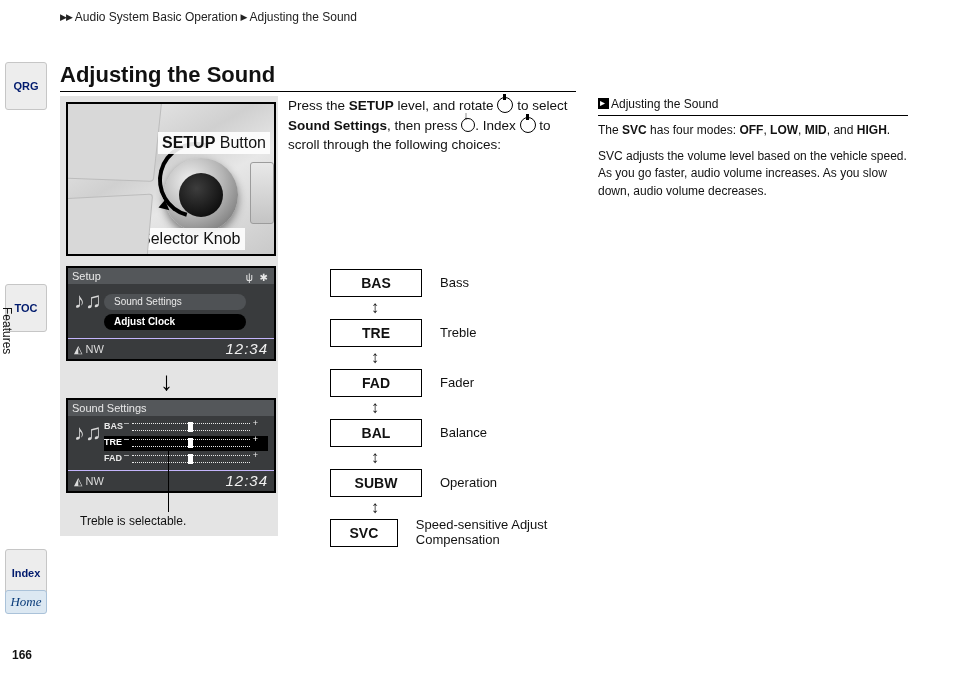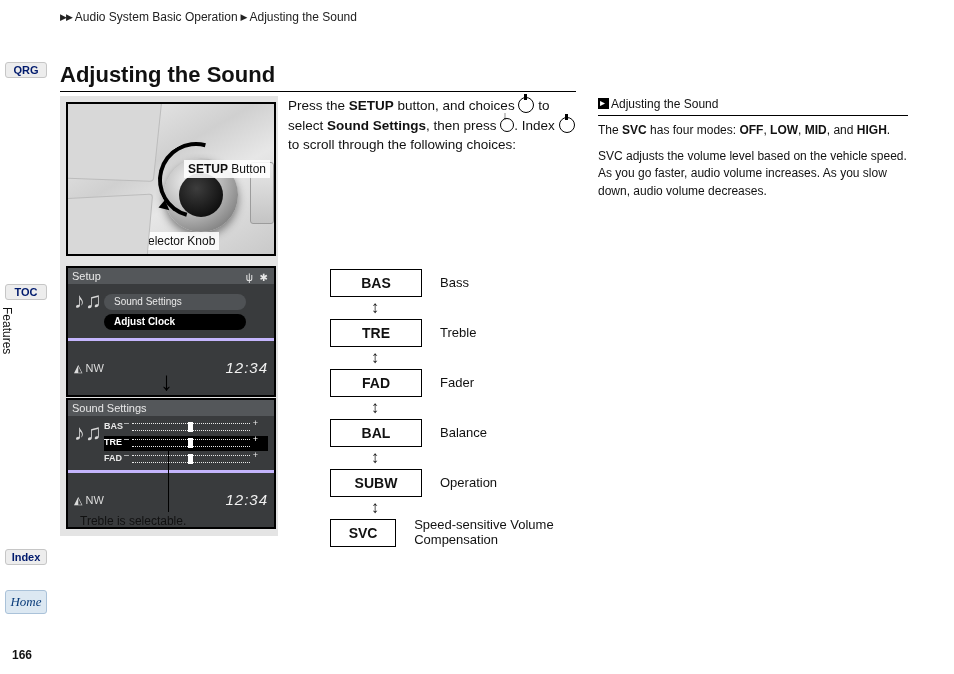--- a/index.html
+++ b/index.html
@@ -30,21 +30,21 @@
   .sidebtn {
     position: absolute;
     width: 40px;
     font-size: 11px;
     font-weight: bold;
     color: #001a6d;
     background: #ededed;
     border: 1px solid #c6c6c6;
     border-radius: 3px;
     text-align: center;
-    padding: 1px 0;
+    padding: 17px 0;
     cursor: pointer;
   }
   .homebtn {
     position: absolute;
     left: 5px;
     width: 40px;
     height: 22px;
     background: #dce8f2;
     border: 1px solid #aac2d9;
     border-radius: 3px;
@@ -128,24 +128,23 @@
   }
   .rot-arrow::after {
     content:""; position:absolute; left:-10px; bottom:16px;
     border:5px solid transparent; border-top:10px solid #000; transform:rotate(-20deg);
   }
 
   .callout {
     position: absolute;
     background: rgba(255,255,255,.88);
     padding: 2px 4px;
-    font-size: 12px;
+    font-size: 16px;
     text-align: center;
     white-space: nowrap;
-    margin-top: 28px;
   }
   .callout .b { font-weight: bold; }
 
   .screen {
     position: absolute;
     left: 6px;
     width: 206px;
     border: 2px solid #000;
     background: #393b3d;
     color: #d8d8d8;
@@ -155,22 +154,22 @@
   .scr-top .ic { position:absolute; right:4px; top:2px; letter-spacing:2px; font-size:10px;}
   .scr-body { height: 54px; position: relative; overflow:hidden;}
   .notes { position:absolute; left:6px; top:4px; font-size:22px;}
   .menurow {
     position:absolute; left:36px; width:132px; height:16px;
     background:#4f5255; border-radius:8px; font-size:10px; color:#e9e9e9;
     line-height:16px; padding-left:10px;
   }
   .menurow.active { background:#000; color:#fff; font-weight:bold; }
   .scr-foot {
-    height:18px; line-height:18px; position:relative; padding:18px 6px;
-    font-size:11px; color:#dcdcdc; border-top:3px solid #c4b5fd;
+    height:18px; line-height:18px; position:relative; padding:1px 6px;
+    font-size:11px; color:#dcdcdc; border-top:1px solid #c4b5fd;
   }
   .scr-foot .time { position:absolute; right:6px; font-family:"Arial Black",Arial; font-style:italic; font-size:15px; color:#f1f1f1; letter-spacing:1px;}
 
   .sliderrow { position:absolute; left:36px; width:160px; height:15px; font-size:9px; color:#e9e9e9;}
   .sliderrow .lab { position:absolute; left:0; top:1px; font-weight:bold;}
   .sliderrow .track {
     position:absolute; left:28px; top:3px; width:118px; height:6px;
     border-top:1px dotted #e9e9e9; border-bottom:1px dotted #e9e9e9;
   }
   .sliderrow .track::before { content:"–"; position:absolute; left:-8px; top:-6px; }
@@ -347,21 +346,21 @@
       <span class="time">12:34</span>
     </div>
   </div>
 
   <div style="position:absolute; left:108px; top:344px; width:1px; height:72px; background:#000;"></div>
 
   <div class="treble-note">Treble is selectable.</div>
 </div>
 
 <div class="prose">
-  <span>Press the </span><b>SETUP</b><span> button, and choices </span>
+  <span>Press the </span><b>SETUP</b><span> level, and rotate </span>
   <span class="dial-icon"></span>
   <span> to select </span><b>Sound Settings</b><span>, then press </span>
   <span class="press-icon"></span><span>. Index </span>
   <span class="dial-icon"></span>
   <span> to scroll through the following choices:</span>
 </div>
 
 <div class="ladder" id="ladder">
     <div class="lad-row">
       <div class="lad-box">BAS</div>
@@ -383,21 +382,21 @@
       <div class="lad-label">Balance</div>
     </div>
     <div class="lad-arrow">↕</div>
     <div class="lad-row">
       <div class="lad-box">SUBW</div>
       <div class="lad-label">Operation</div>
     </div>
     <div class="lad-arrow">↕</div>
     <div class="lad-row">
       <div class="lad-box">SVC</div>
-      <div class="lad-label">Speed-sensitive Volume Compensation</div>
+      <div class="lad-label">Speed-sensitive Adjust Compensation</div>
     </div>
   </div>
 
 <div class="rsb">
   <div class="rsb-head">
     <span class="sq"></span><span>Adjusting the Sound</span>
   </div>
   <div>
     <span>The </span><b>SVC</b><span> has four modes: </span>
     <b>OFF</b>, <b>LOW</b>, <b>MID</b><span>, and </span><b>HIGH</b><span>.</span>

